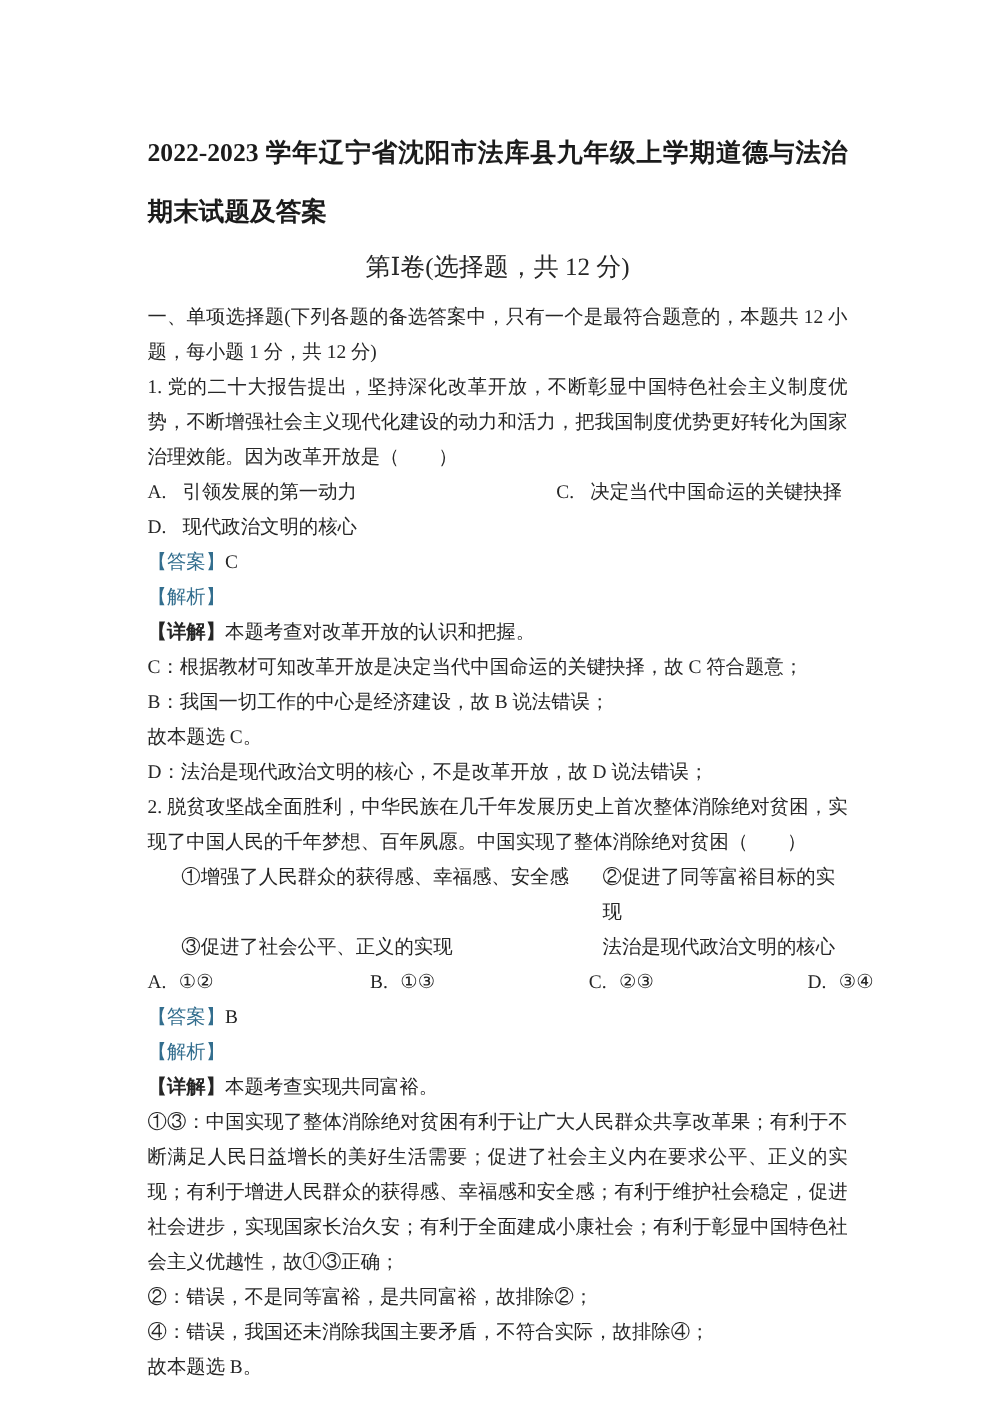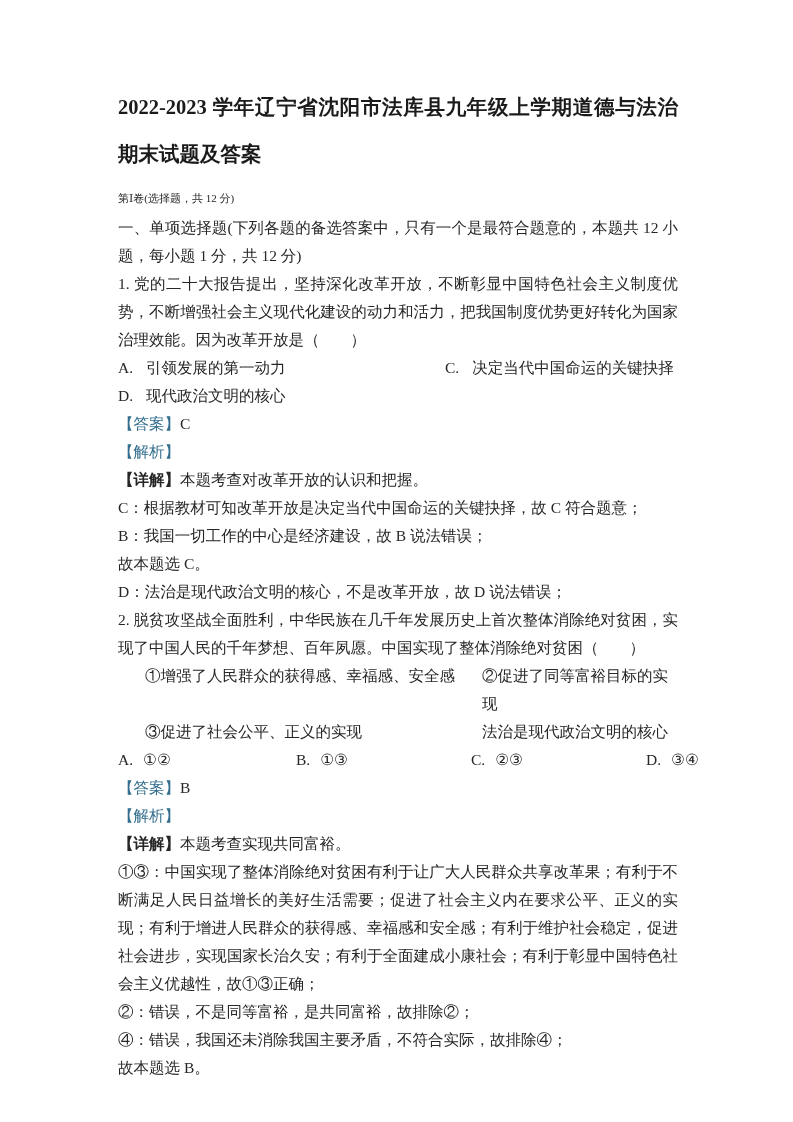--- a/index.html
+++ b/index.html
@@ -8,36 +8,36 @@
     width: 793px;
     height: 1122px;
     background: #ffffff;
     font-family: "Liberation Serif", "DejaVu Serif", serif;
     color: #262626;
     overflow: hidden;
   }
   .content {
     position: absolute;
     left: 118px;
-    top: 84px;
+    top: 100px;
     width: 560px;
   }
   .doc-title {
     font-size: 20.5px;
     font-weight: bold;
     line-height: 47px;
     color: #1b1b1b;
     margin: 0 0 6px 0;
     text-align: justify;
   }
   .section-header {
-    text-align: left;
-    font-size: 11px;
+    text-align: center;
+    font-size: 20px;
     line-height: 28px;
-    margin-bottom: 2px;
+    margin-bottom: 12px;
   }
   .para {
     font-size: 15.5px;
     line-height: 28px;
     text-align: justify;
     margin: 0;
   }
   .line {
     font-size: 15.5px;
     line-height: 28px;

